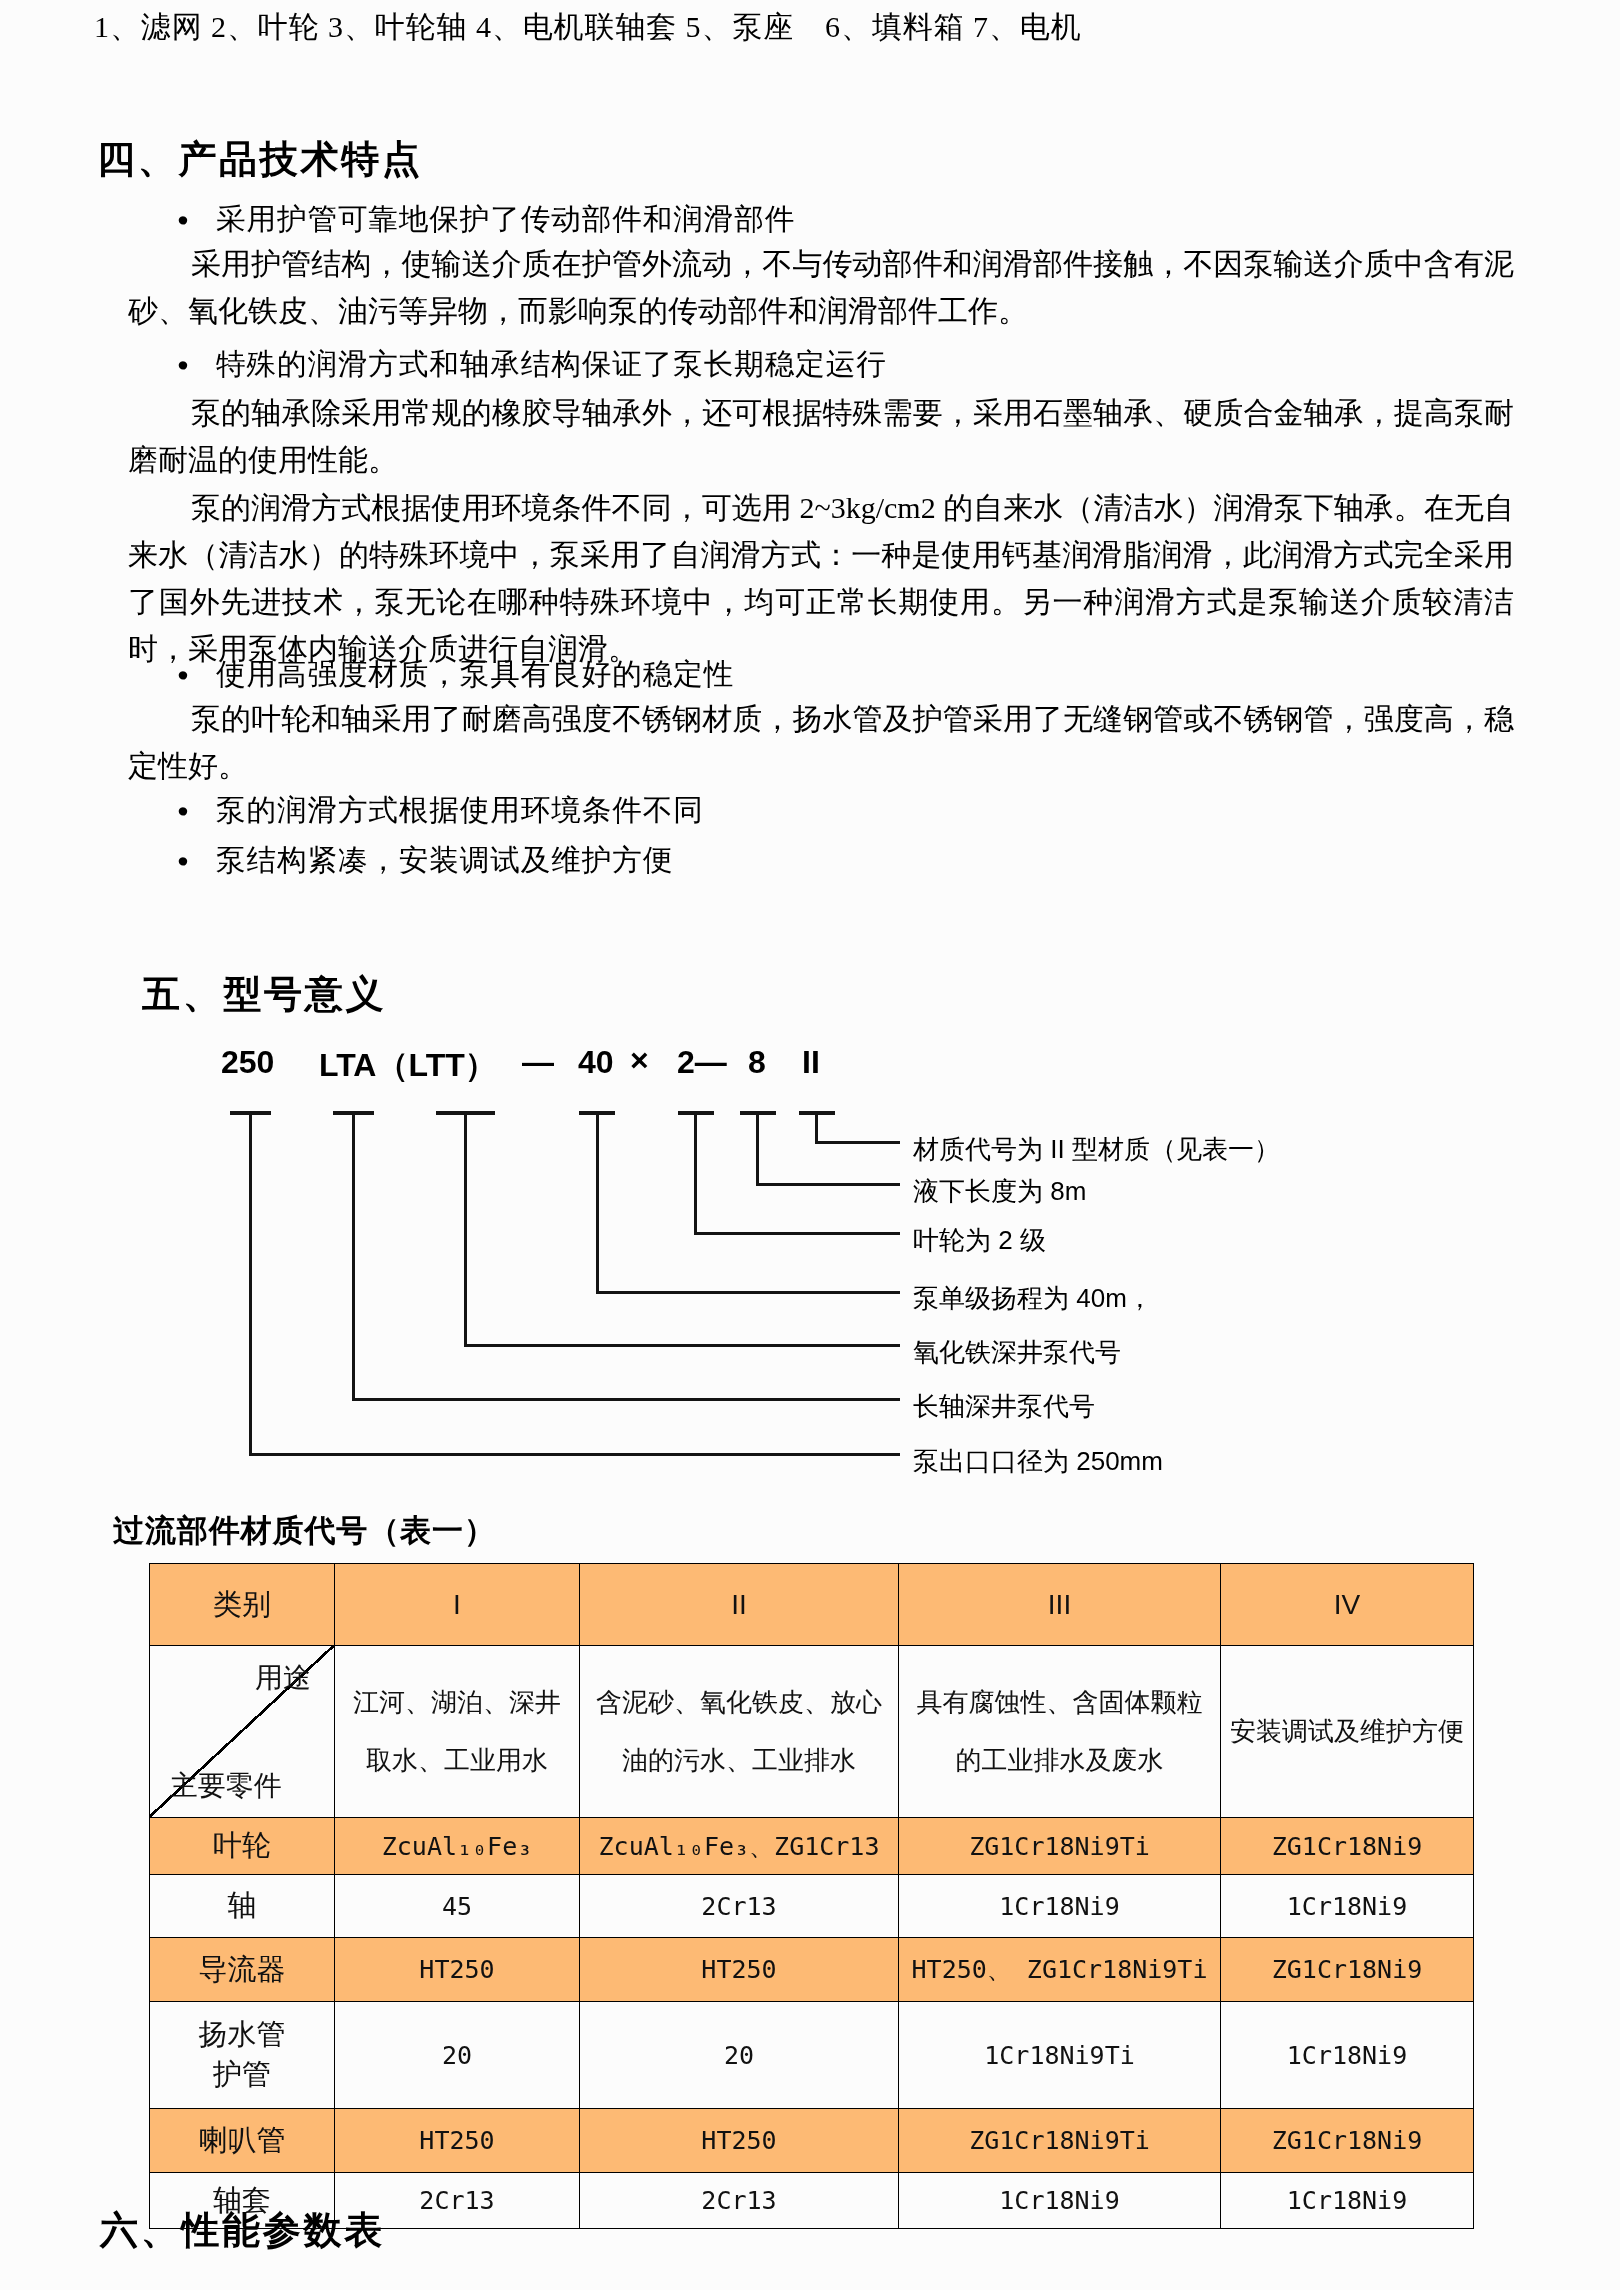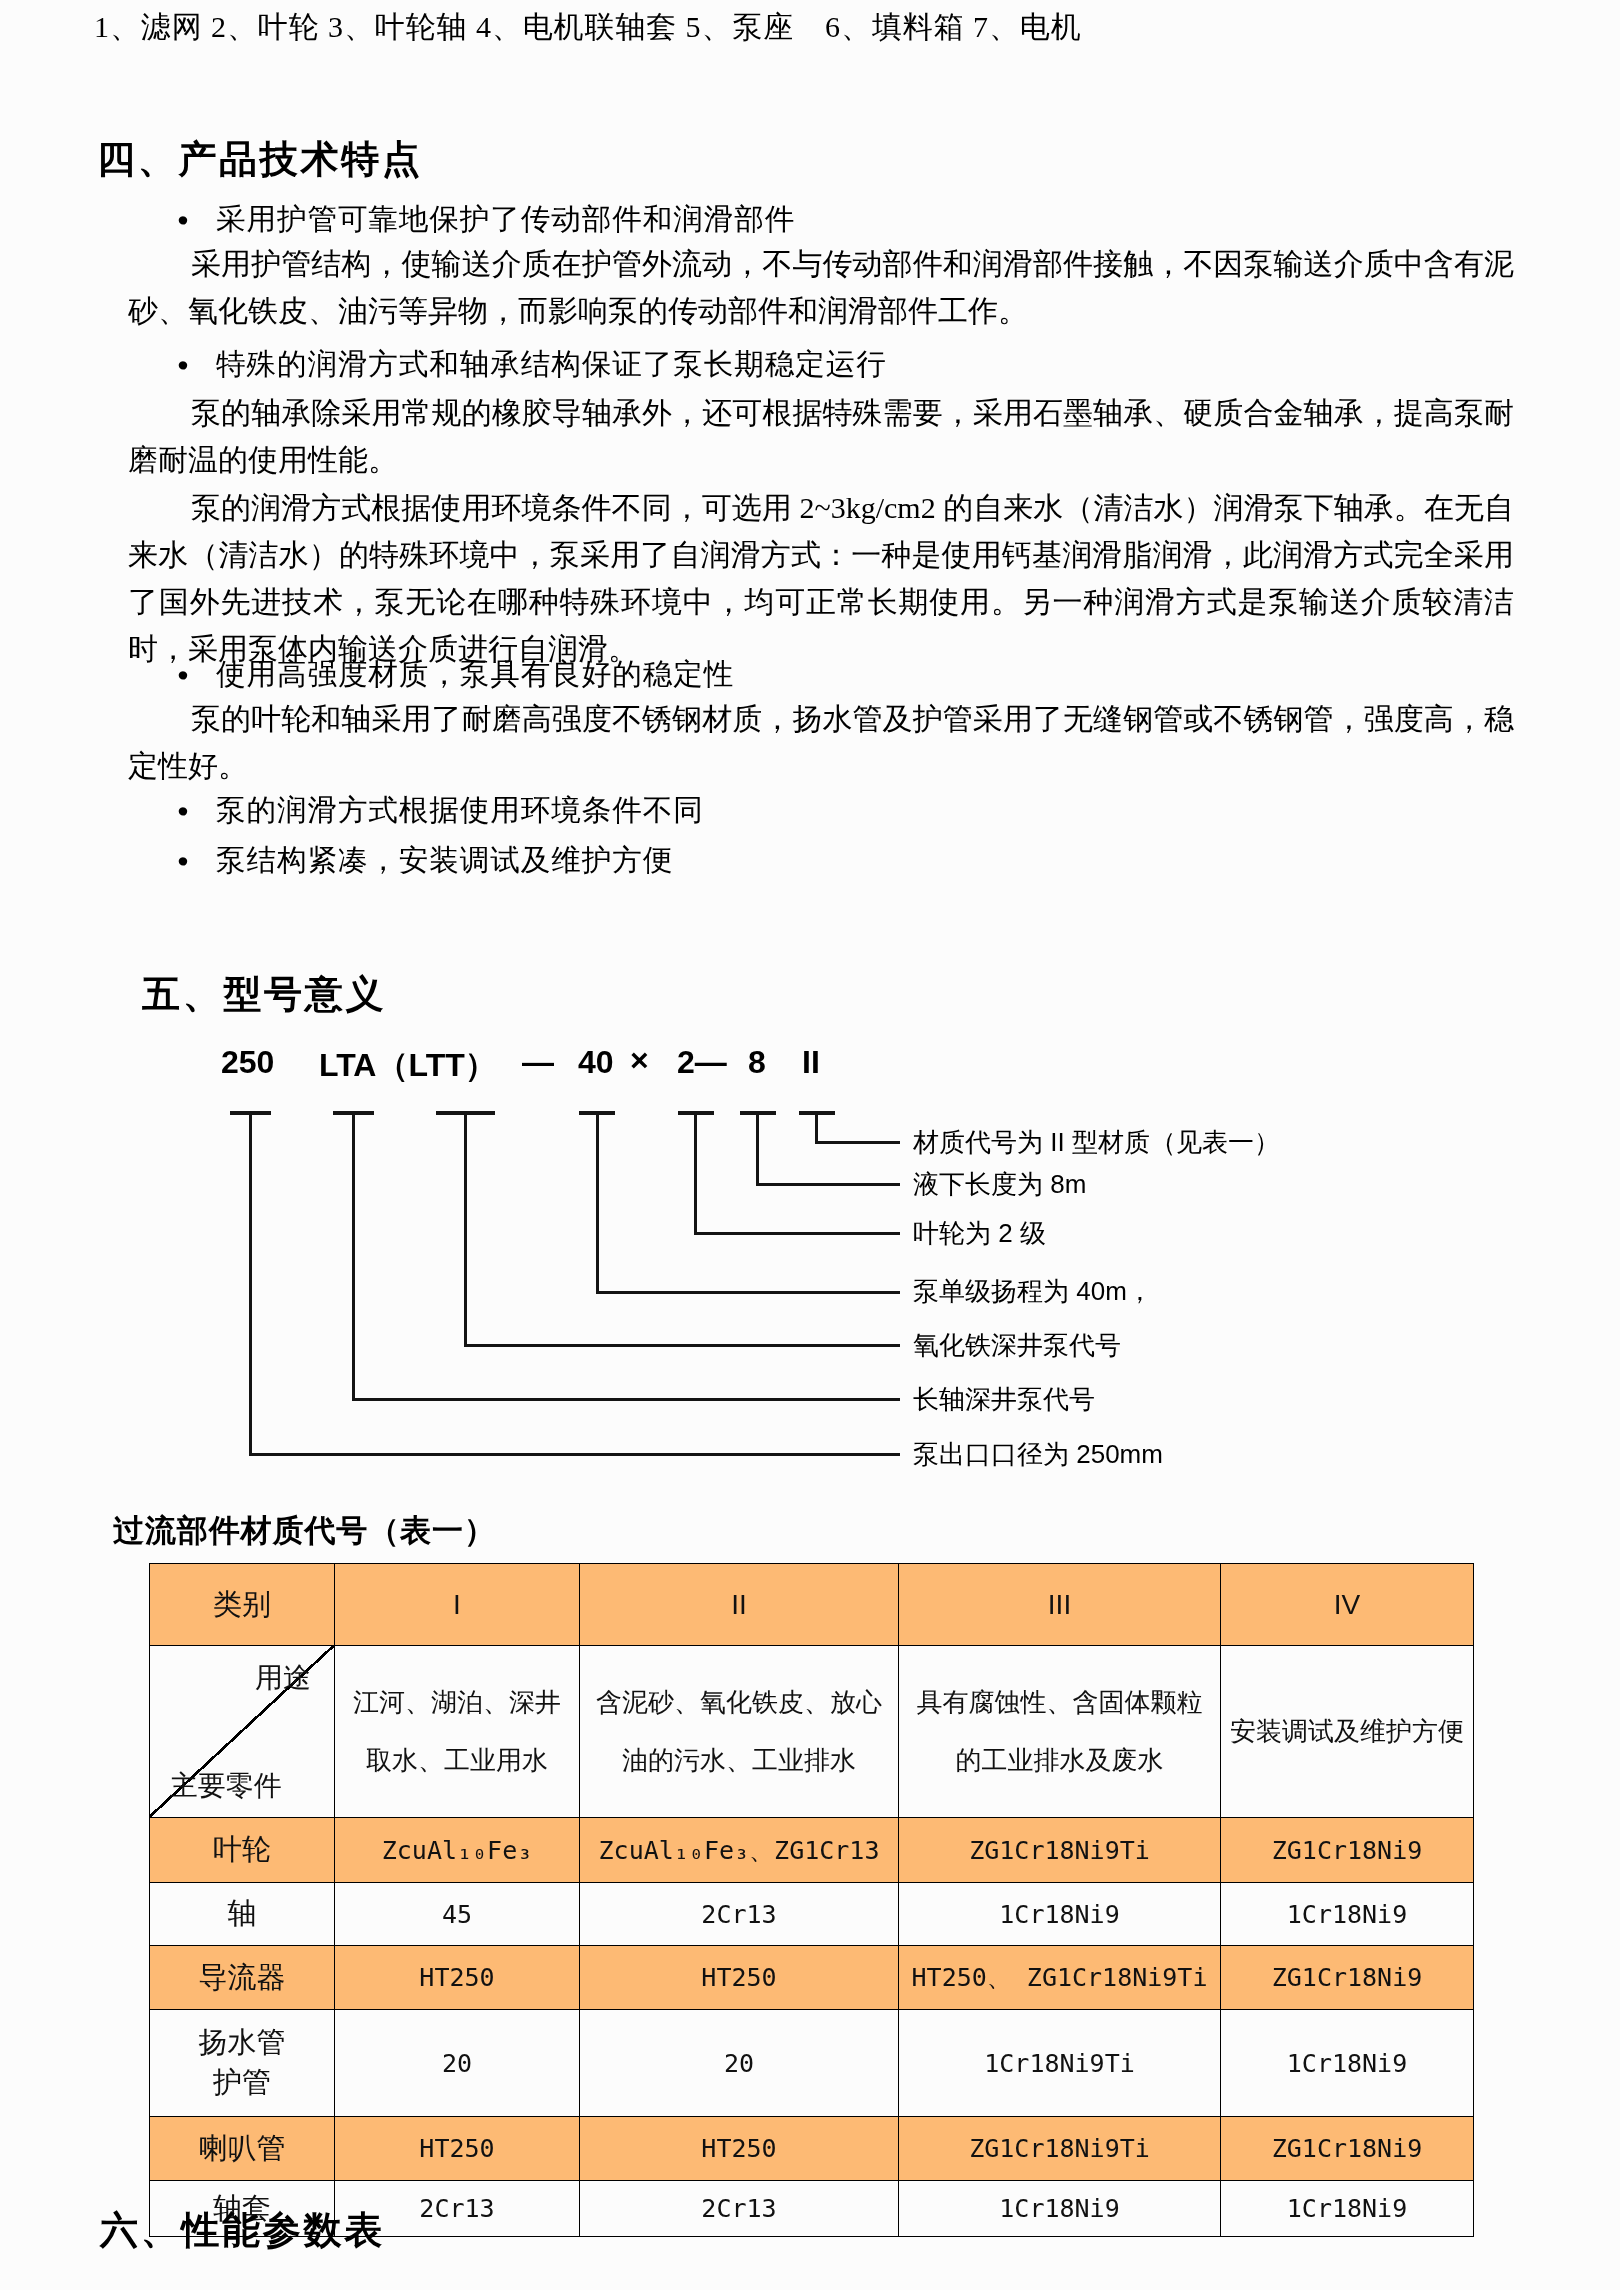--- a/index.html
+++ b/index.html
@@ -11,21 +11,21 @@
   .abs{position:absolute;}
   .serif{font-family:"Liberation Serif","DejaVu Serif",serif;}
   .h-title{font-family:"Liberation Sans","DejaVu Sans",sans-serif;font-weight:bold;font-size:38px;letter-spacing:2.7px;color:#000;}
   .parts-line{font-size:30px;letter-spacing:0.9px;white-space:nowrap;color:#000;}
   .bullet-item{display:flex;align-items:center;gap:27px;}
   .bullet-dot{font-size:19.7px;line-height:1;color:#000;}
   .bullet-label{font-family:"Liberation Sans","DejaVu Sans",sans-serif;font-weight:normal;font-size:29.6px;letter-spacing:0.9px;white-space:nowrap;color:#000;}
   .para{font-size:30px;line-height:47px;text-align:justify;text-indent:63px;color:#000;}
   .model-part{font-family:"Liberation Sans","DejaVu Sans",sans-serif;font-weight:bold;font-size:32px;white-space:nowrap;color:#000;}
   .line{background:#141414;}
-  .dlabel{font-family:"Liberation Sans","DejaVu Sans",sans-serif;font-size:26px;white-space:nowrap;color:#000;}
+  .dlabel{font-family:"Liberation Sans","DejaVu Sans",sans-serif;font-size:26px;white-space:nowrap;color:#000;margin-top:7px;}
   .tbl-title{font-family:"Liberation Sans","DejaVu Sans",sans-serif;font-weight:bold;font-size:31px;letter-spacing:0.9px;color:#000;}
   table.mtable{border-collapse:collapse;table-layout:fixed;width:1325px;}
   table.mtable td,table.mtable th{border:1.8px solid #000;text-align:center;vertical-align:middle;padding:3.6px 7.2px;font-weight:normal;}
   .shade{background:#fdba74;}
   .cell-cn{font-size:29px;font-family:"Liberation Serif","DejaVu Serif",serif;}
   .cell-rom{font-family:"Liberation Sans","DejaVu Sans",sans-serif;font-size:28px;}
   .cell-val{font-family:"DejaVu Sans Mono","Liberation Mono",monospace;font-size:25px;}
   .cell-use{font-size:26px;line-height:58px;font-family:"Liberation Serif","DejaVu Serif",serif;}
   .diag-cell{position:relative;padding:0!important;}
   .diag-line{position:absolute;inset:0;
@@ -140,21 +140,21 @@
       <td class="diag-cell cell-cn">
         <span class="diag-line"></span>
         <span class="diag-top">用途</span>
         <span class="diag-bottom">主要零件</span>
       </td>
       <td class="cell-use">江河、湖泊、深井取水、工业用水</td>
       <td class="cell-use">含泥砂、氧化铁皮、放心油的污水、工业排水</td>
       <td class="cell-use">具有腐蚀性、含固体颗粒的工业排水及废水</td>
       <td class="cell-use">安装调试及维护方便</td>
     </tr>
-    <tr style="height:65px;">
+    <tr style="height:57px;">
       <td class="shade cell-cn">叶轮</td>
       <td class="shade cell-val">ZcuAl₁₀Fe₃</td>
       <td class="shade cell-val">ZcuAl₁₀Fe₃、ZG1Cr13</td>
       <td class="shade cell-val">ZG1Cr18Ni9Ti</td>
       <td class="shade cell-val">ZG1Cr18Ni9</td>
     </tr>
     <tr style="height:63px;">
       <td class="cell-cn">轴</td>
       <td class="cell-val">45</td>
       <td class="cell-val">2Cr13</td>

